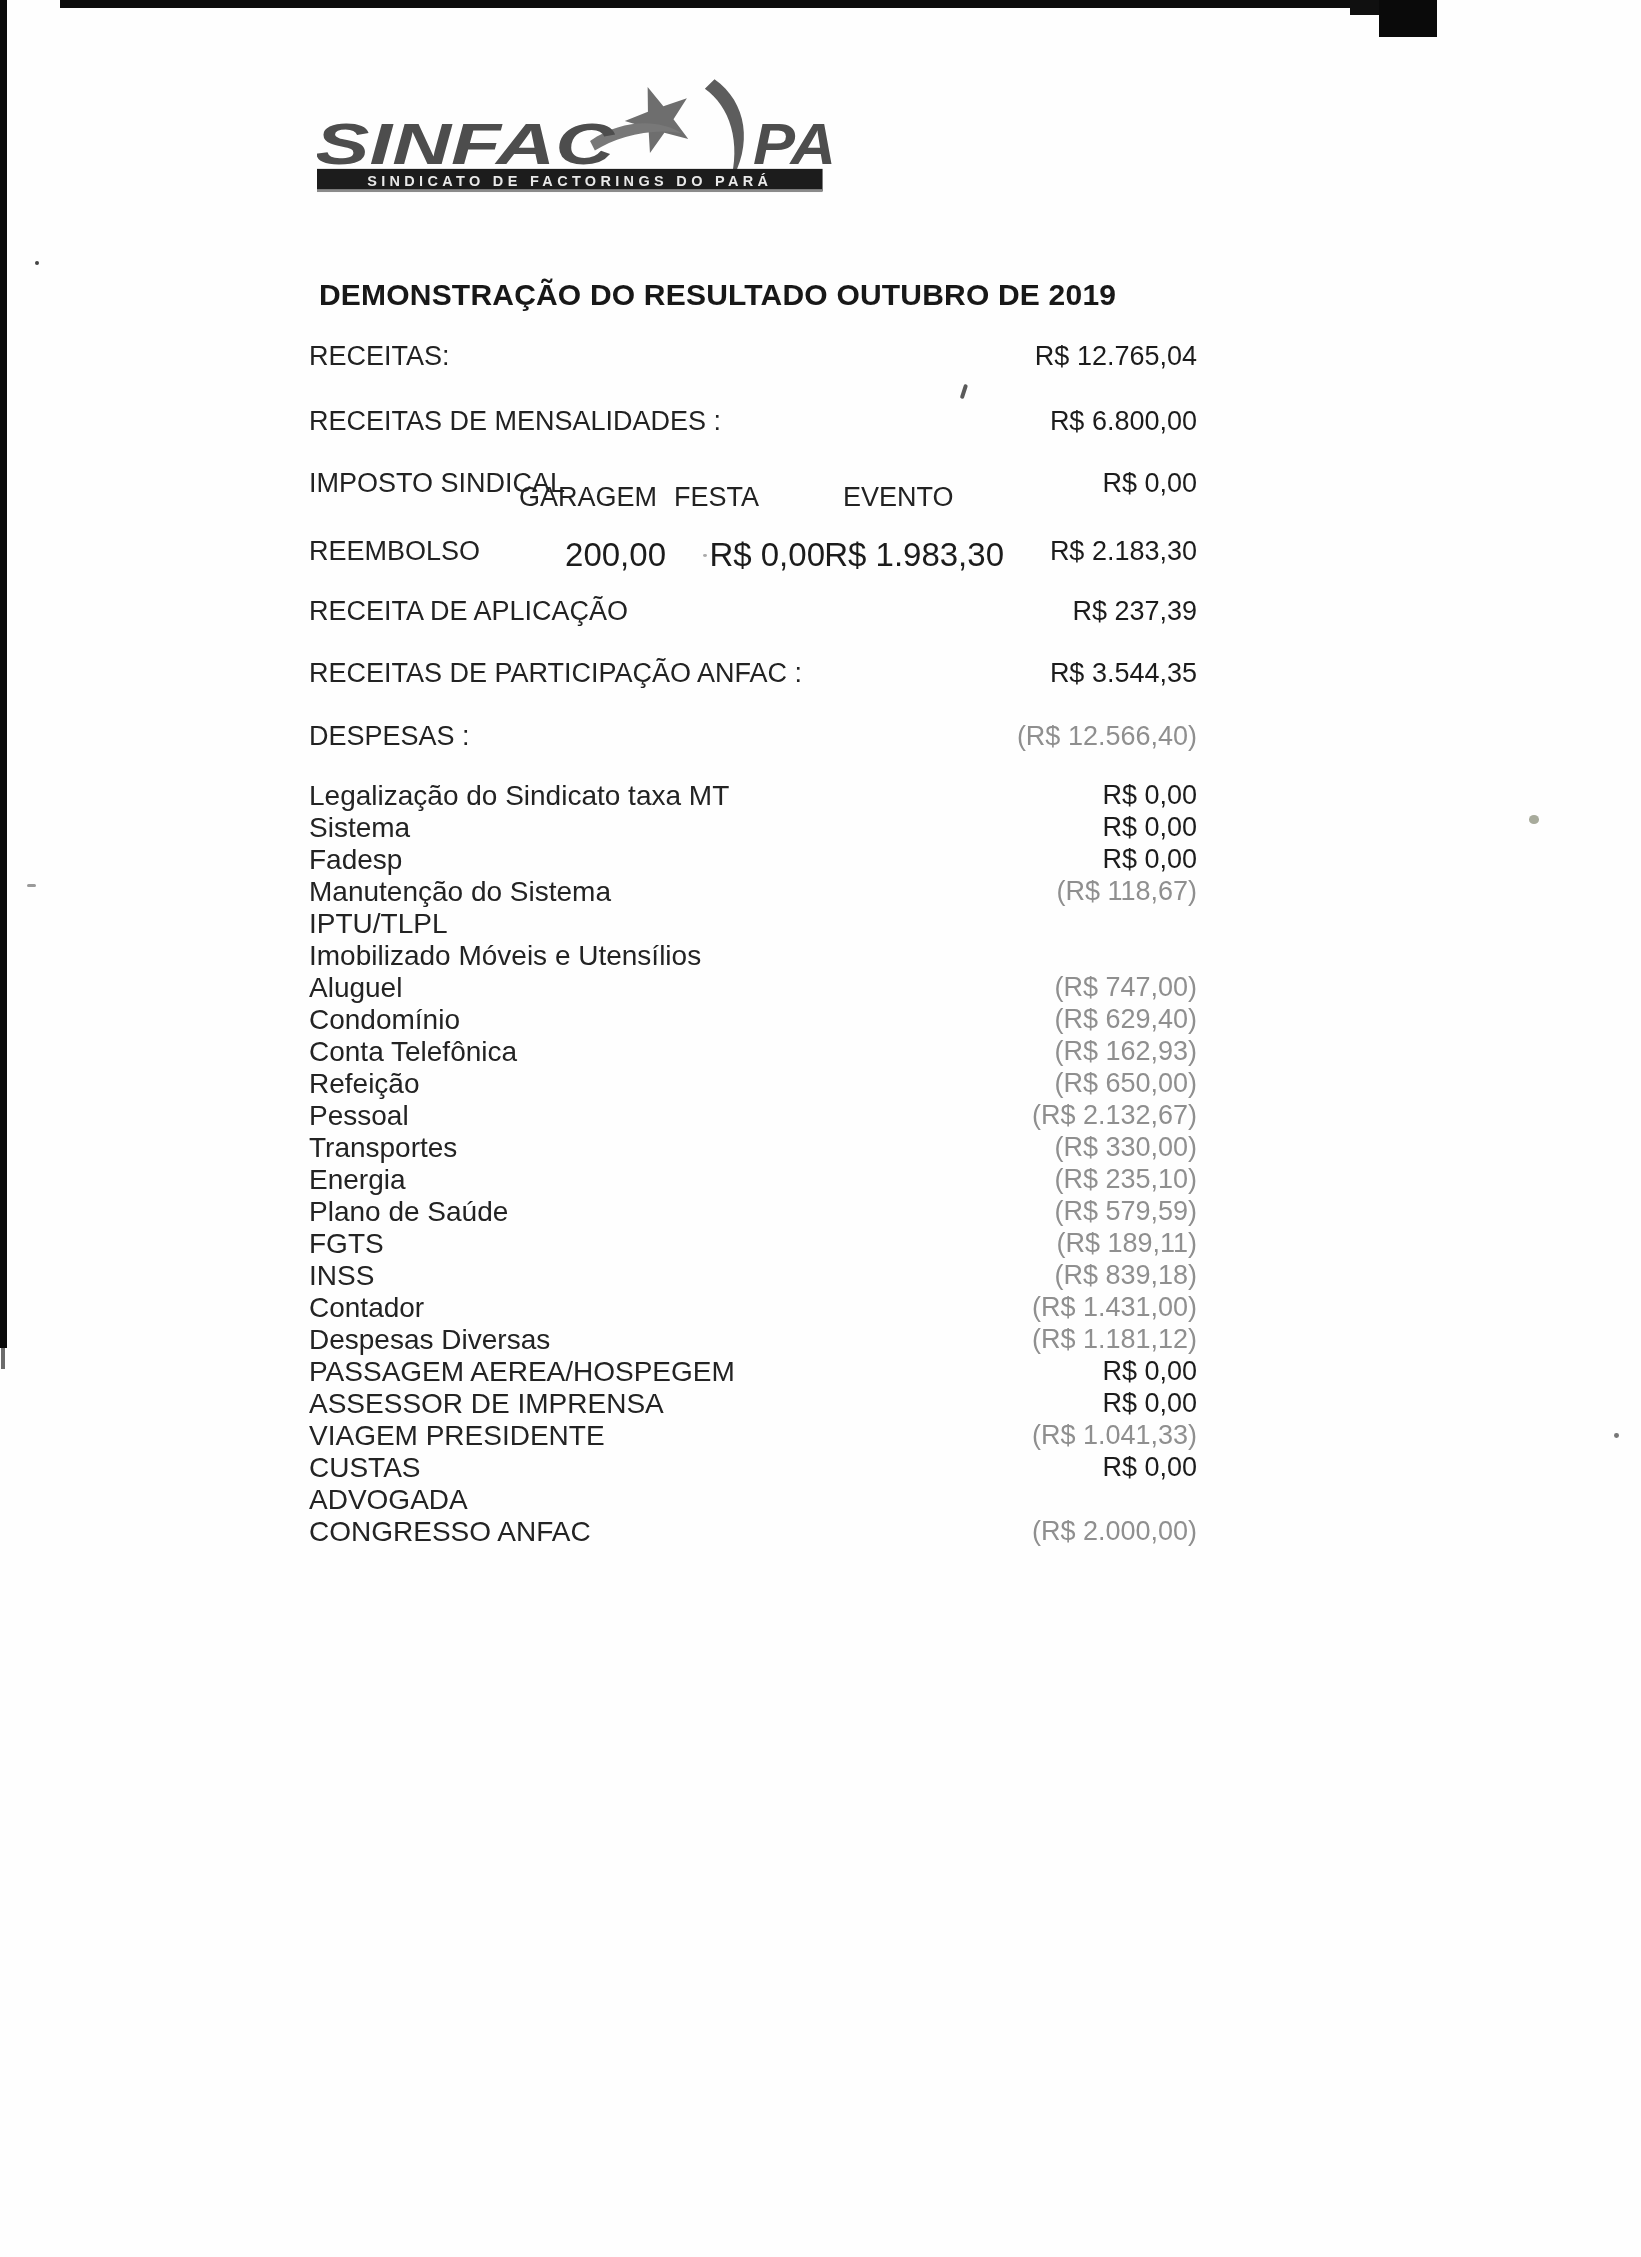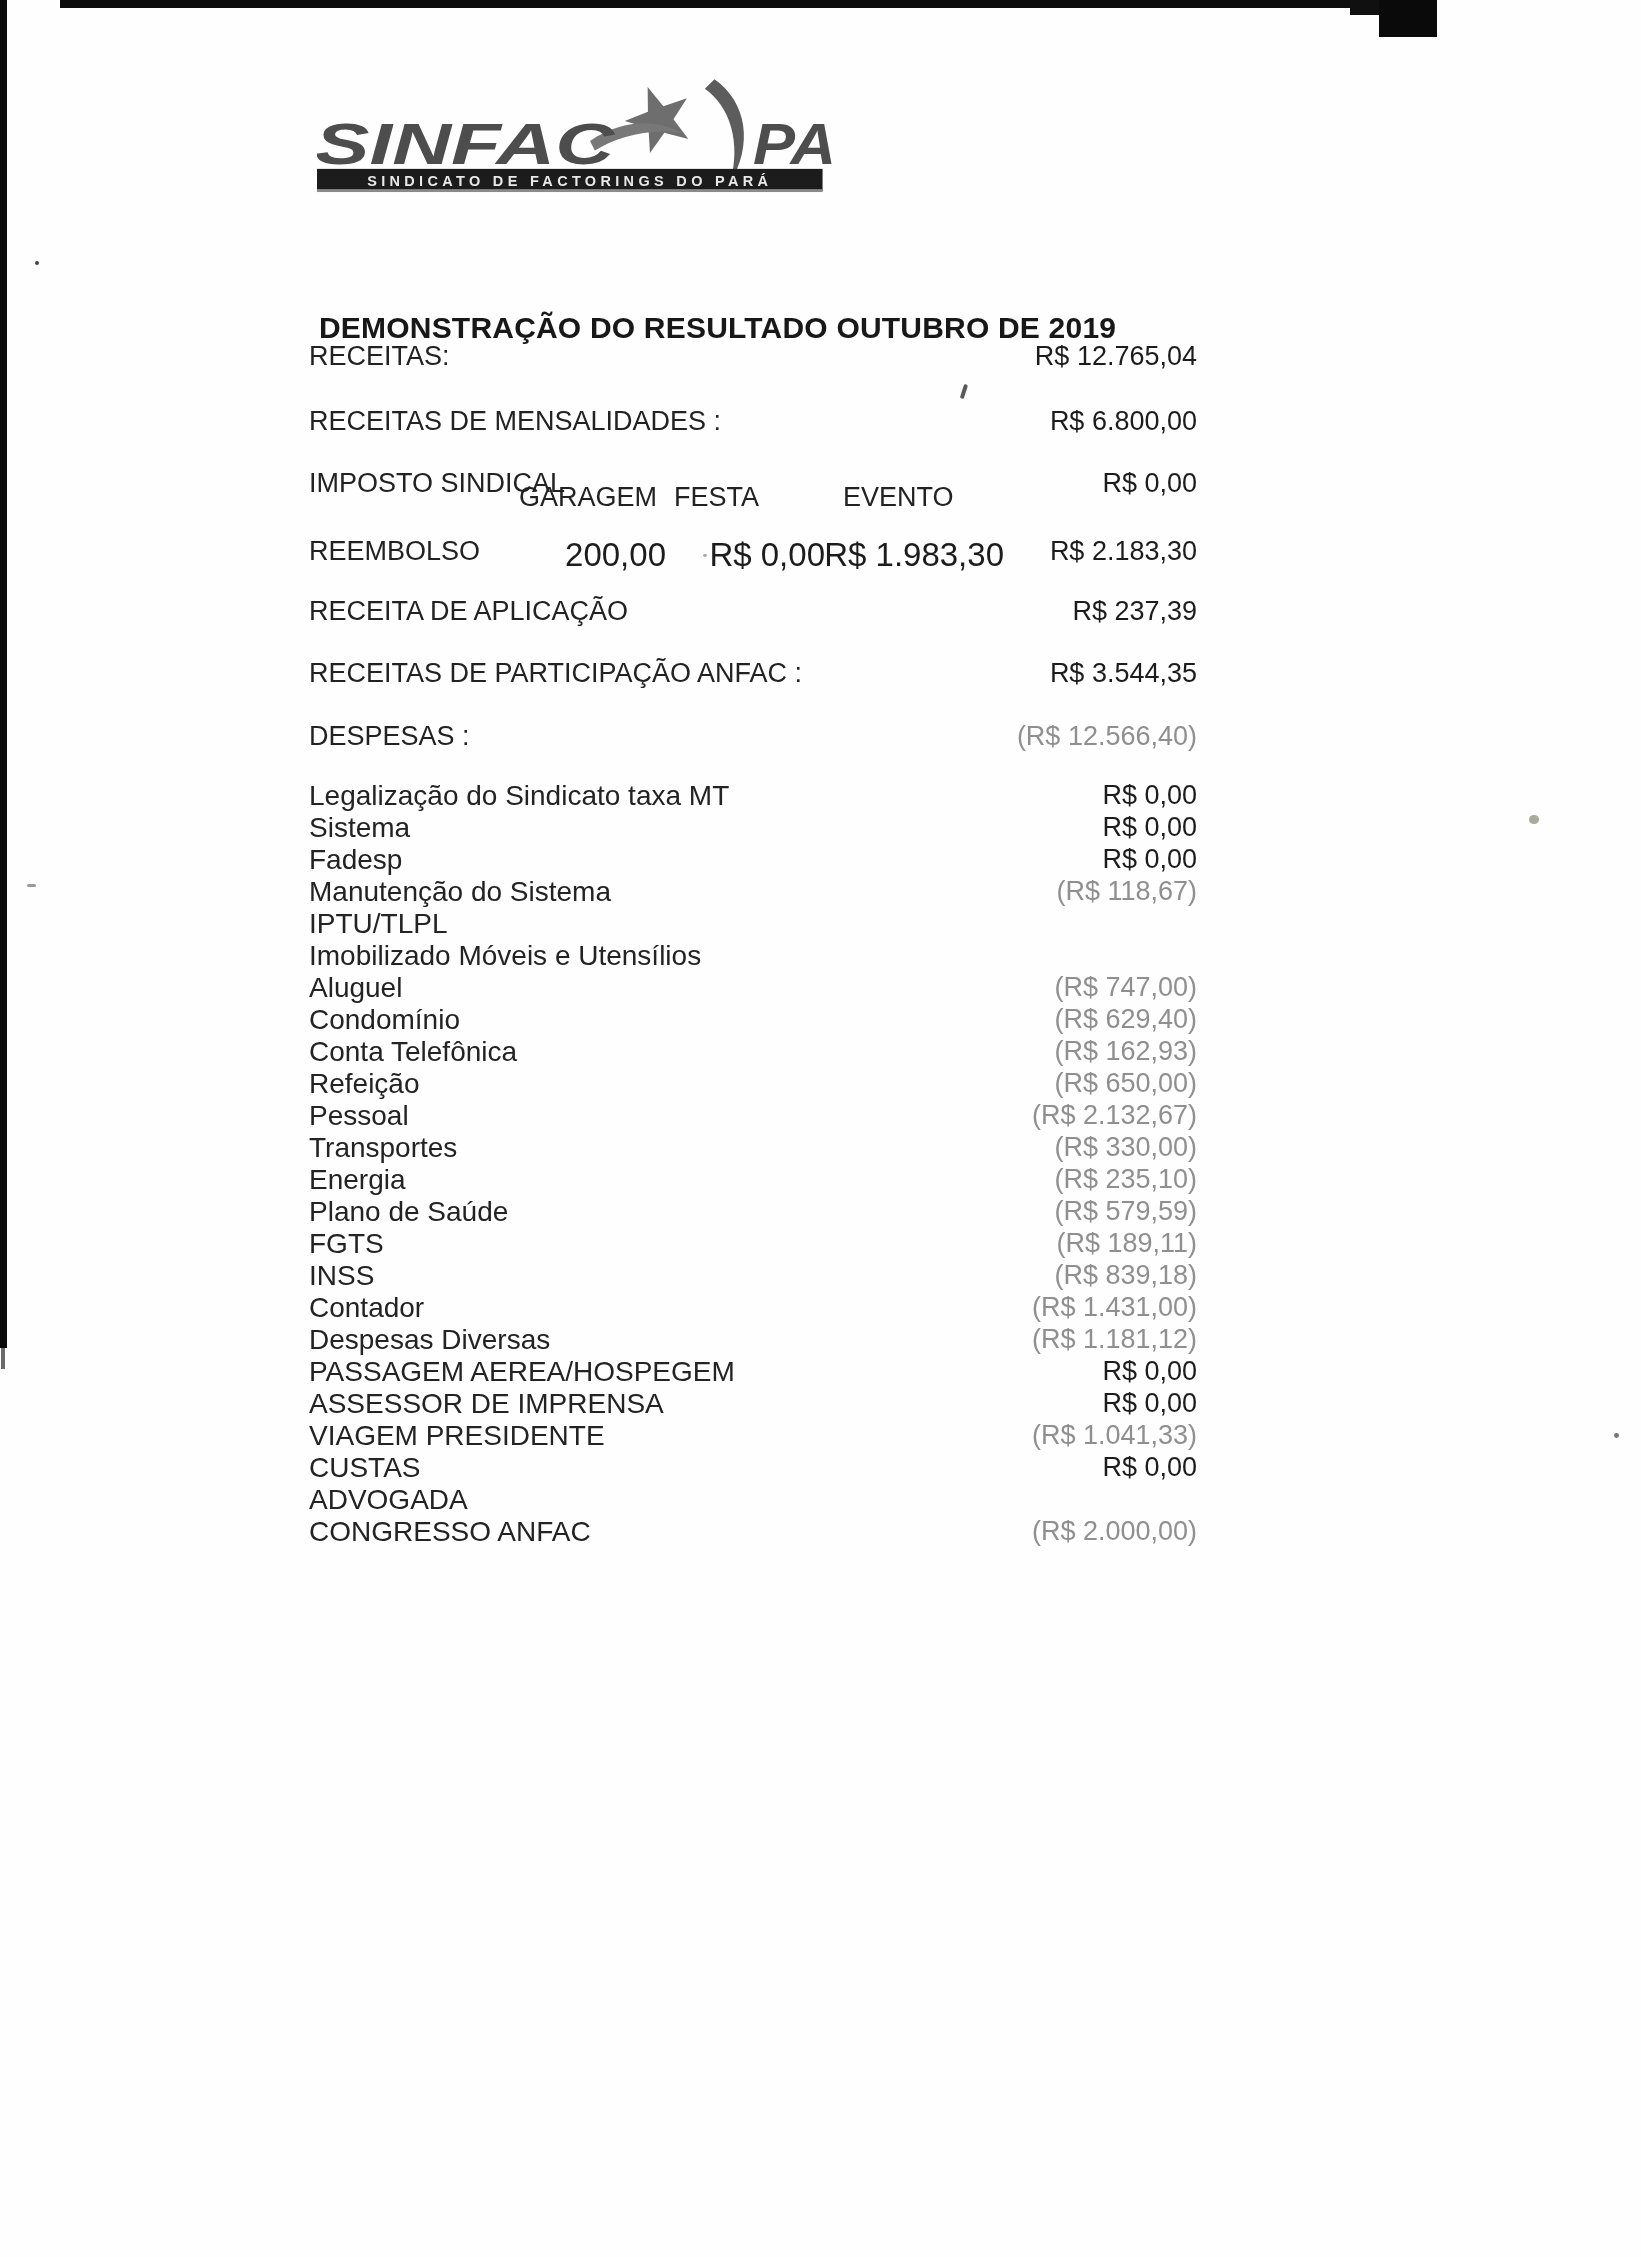--- a/index.html
+++ b/index.html
@@ -11,21 +11,21 @@
   
   .top-scan-line{position:absolute;top:0;left:60px;width:1363px;height:7.7px;background:#0d0d0d;}
   .top-scan-notch{position:absolute;top:0;left:1350px;width:33px;height:14.5px;background:#101010;}
   .top-scan-blob{position:absolute;top:0;left:1379px;width:58px;height:37px;background:#0a0a0a;}
   .left-scan-bar{position:absolute;top:0;left:0;width:6.8px;height:1348px;background:#0a0a0a;}
   .left-scan-tail{position:absolute;top:1348px;left:1px;width:3.9px;height:21px;background:#6b6b6b;}
   .speck{position:absolute;background:#555;border-radius:50%;}
   
   .logo{position:absolute;top:79px;left:317px;width:521px;height:118px;}
   
-  .doc-title{position:absolute;top:278px;left:319px;font-size:30px;font-weight:bold;letter-spacing:0.2px;color:#181818;margin-top:33px;}
+  .doc-title{position:absolute;top:278px;left:319px;font-size:30px;font-weight:bold;letter-spacing:0.2px;color:#181818;}
   
   .line{position:absolute;left:309px;width:888px;height:33px;font-size:27px;}
   .line .lbl{position:absolute;left:0;top:0;white-space:nowrap;color:#222;}
   .line .val{position:absolute;right:0;top:0;white-space:nowrap;color:#1c1c1c;}
   .val.neg,.exp-row .val.neg{color:#8f8f8f;}
   .subhead{position:absolute;top:0;font-size:27px;color:#222;white-space:nowrap;}
   .subval{position:absolute;top:0;font-size:33px;color:#1c1c1c;white-space:nowrap;}
   
   .expenses{position:absolute;top:780px;left:309px;width:888px;height:812px;overflow:hidden;}
   .exp-row{position:relative;height:32px;}

